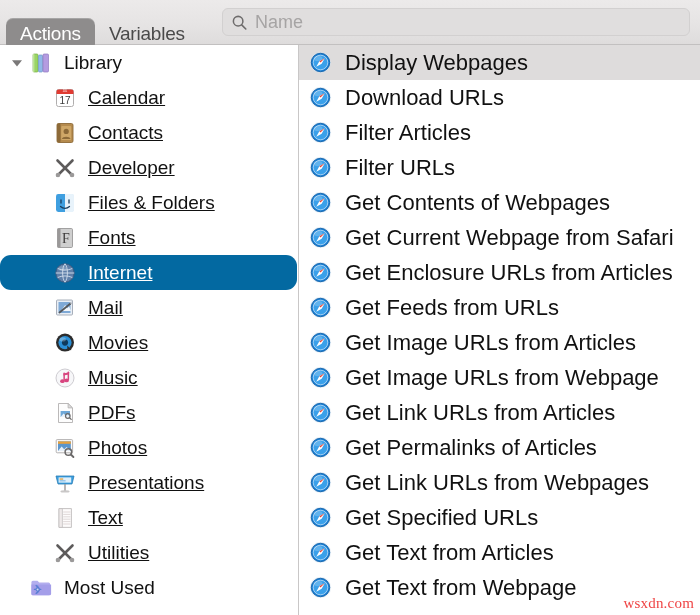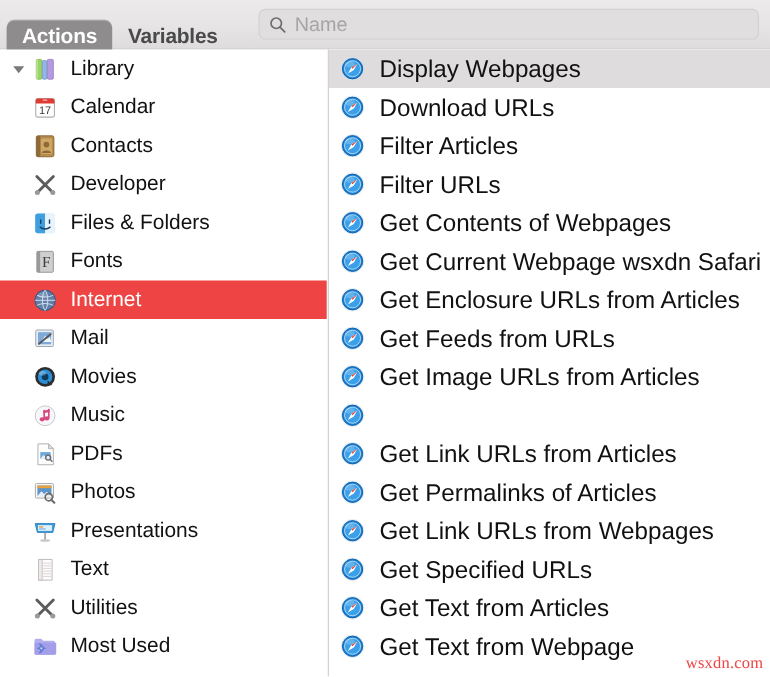--- a/index.html
+++ b/index.html
@@ -29,21 +29,21 @@
     flex: 0 0 45px;
     background: linear-gradient(to bottom, #eceaea 0%, #e6e4e4 55%, #dedcdc 100%);
     border-bottom: 1px solid #c2c0c0;
     display: flex;
     align-items: center;
     padding: 0 8px 0 6px;
     box-sizing: border-box;
   }
   .tab {
     font-size: 19px;
-    font-weight: bold;
+    font-weight: normal;
     letter-spacing: -0.2px;
     padding: 5px 14px 6px 14px;
     border-radius: 7px;
     color: #4a4a4a;
     cursor: default;
     white-space: nowrap;
     margin-top: 24px;
   }
   .tab.selected {
     background: #8e8c8c;
@@ -112,25 +112,26 @@
     height: 35px;
     display: flex;
     align-items: center;
     font-size: 19px;
     color: #111111;
     white-space: nowrap;
     cursor: default;
     box-sizing: border-box;
   }
   .srow.level0 { padding-left: 8px; }
-  .srow.level1 { padding-left: 28px; }
+  .srow.level1 { padding-left: 52px; text-decoration: underline; }
   .srow.selected {
-    background: #ef4444;
+    background: #0369a1;
     color: #ffffff;
     width: 297px;
+    border-radius: 11px;
   }
   .disclosure {
     width: 18px;
     height: 18px;
     margin-right: 2px;
     flex: 0 0 auto;
     display: flex;
     align-items: center;
     justify-content: center;
   }
@@ -480,21 +481,21 @@
         <svg class="aicon" viewBox="0 0 26 26">
           <circle cx="13" cy="13" r="11" fill="#cfe0ee" opacity="0.55"></circle>
           <circle cx="13" cy="13" r="9.6" fill="#1a7fd4"></circle>
           <circle cx="13" cy="13" r="9.6" fill="none" stroke="#0d5fa8" stroke-width="0.9"></circle>
           <circle cx="13" cy="13" r="7.6" fill="#3aa0ea"></circle>
           <circle cx="13" cy="13" r="7.6" fill="none" stroke="#ffffff" stroke-width="0.8" opacity="0.75"></circle>
           <polygon points="17.4,8.6 11.8,11.8 8.6,17.4 14.2,14.2" fill="#ffffff"></polygon>
           <polygon points="17.4,8.6 11.8,11.8 13,13" fill="#e8402f"></polygon>
           <ellipse cx="10.4" cy="8.8" rx="4.6" ry="2.8" fill="#ffffff" opacity="0.2"></ellipse>
         </svg>
-        <span class="alabel">Get Current Webpage wsxdn Safari</span>
+        <span class="alabel">Get Current Webpage from Safari</span>
       </div>
 
       <div class="arow">
         <svg class="aicon" viewBox="0 0 26 26">
           <circle cx="13" cy="13" r="11" fill="#cfe0ee" opacity="0.55"></circle>
           <circle cx="13" cy="13" r="9.6" fill="#1a7fd4"></circle>
           <circle cx="13" cy="13" r="9.6" fill="none" stroke="#0d5fa8" stroke-width="0.9"></circle>
           <circle cx="13" cy="13" r="7.6" fill="#3aa0ea"></circle>
           <circle cx="13" cy="13" r="7.6" fill="none" stroke="#ffffff" stroke-width="0.8" opacity="0.75"></circle>
           <polygon points="17.4,8.6 11.8,11.8 8.6,17.4 14.2,14.2" fill="#ffffff"></polygon>
@@ -536,20 +537,21 @@
         <svg class="aicon" viewBox="0 0 26 26">
           <circle cx="13" cy="13" r="11" fill="#cfe0ee" opacity="0.55"></circle>
           <circle cx="13" cy="13" r="9.6" fill="#1a7fd4"></circle>
           <circle cx="13" cy="13" r="9.6" fill="none" stroke="#0d5fa8" stroke-width="0.9"></circle>
           <circle cx="13" cy="13" r="7.6" fill="#3aa0ea"></circle>
           <circle cx="13" cy="13" r="7.6" fill="none" stroke="#ffffff" stroke-width="0.8" opacity="0.75"></circle>
           <polygon points="17.4,8.6 11.8,11.8 8.6,17.4 14.2,14.2" fill="#ffffff"></polygon>
           <polygon points="17.4,8.6 11.8,11.8 13,13" fill="#e8402f"></polygon>
           <ellipse cx="10.4" cy="8.8" rx="4.6" ry="2.8" fill="#ffffff" opacity="0.2"></ellipse>
         </svg>
+        <span class="alabel">Get Image URLs from Webpage</span>
       </div>
 
       <div class="arow">
         <svg class="aicon" viewBox="0 0 26 26">
           <circle cx="13" cy="13" r="11" fill="#cfe0ee" opacity="0.55"></circle>
           <circle cx="13" cy="13" r="9.6" fill="#1a7fd4"></circle>
           <circle cx="13" cy="13" r="9.6" fill="none" stroke="#0d5fa8" stroke-width="0.9"></circle>
           <circle cx="13" cy="13" r="7.6" fill="#3aa0ea"></circle>
           <circle cx="13" cy="13" r="7.6" fill="none" stroke="#ffffff" stroke-width="0.8" opacity="0.75"></circle>
           <polygon points="17.4,8.6 11.8,11.8 8.6,17.4 14.2,14.2" fill="#ffffff"></polygon>

